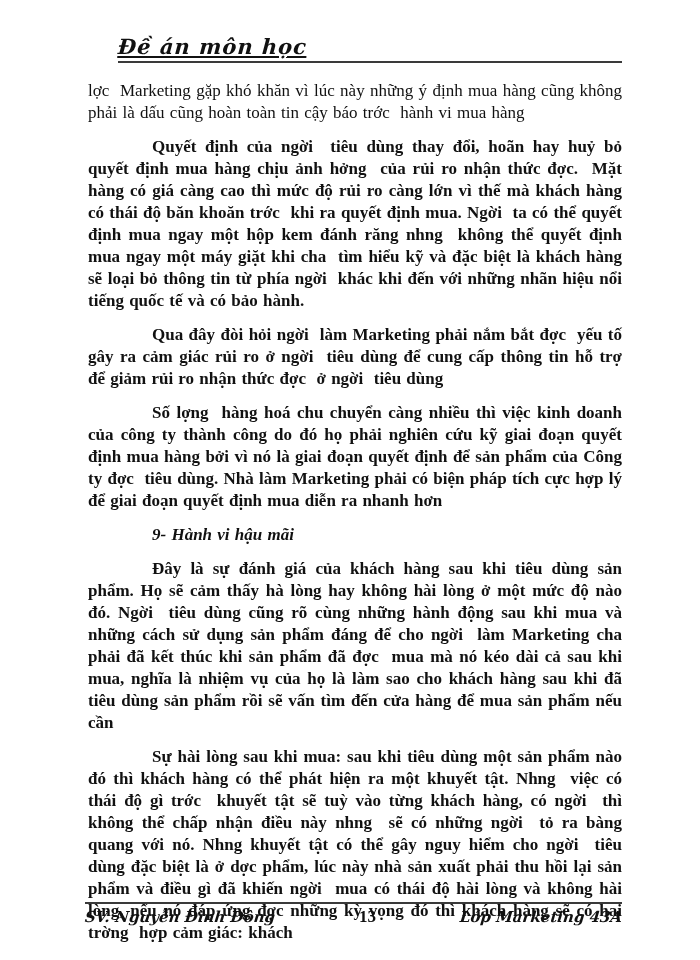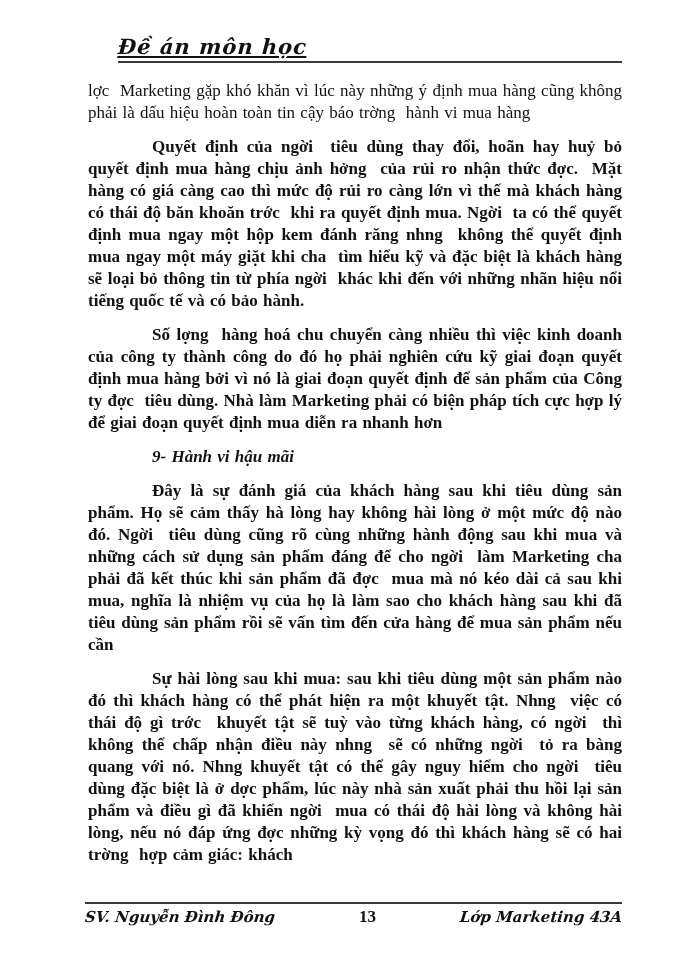--- a/index.html
+++ b/index.html
@@ -81,22 +81,23 @@
 </head>
 <body>
 
 <div class="page">
 
   <div class="header">
     <span class="header-title">Đề án môn học</span>
   </div>
 
   <div class="doc-body">
-      <p class="para continuation">lợc  Marketing gặp khó khăn vì lúc này những ý định mua hàng cũng không phải là dấu hiệu hoàn toàn tin cậy báo trờng  hành vi mua hàng</p>
+      <p class="para continuation">lợc  Marketing gặp khó khăn vì lúc này những ý định mua hàng cũng không phải là dấu cũng hoàn toàn tin cậy báo trớc  hành vi mua hàng</p>
       <p class="para indent">Quyết định của ngời  tiêu dùng thay đổi, hoãn hay huỷ bỏ quyết định mua hàng chịu ảnh hởng  của rủi ro nhận thức đợc.  Mặt hàng có giá càng cao thì mức độ rủi ro càng lớn vì thế mà khách hàng có thái độ băn khoăn trớc  khi ra quyết định mua. Ngời  ta có thể quyết định mua ngay một hộp kem đánh răng nhng  không thể quyết định mua ngay một máy giặt khi cha  tìm hiểu kỹ và đặc biệt là khách hàng sẽ loại bỏ thông tin từ phía ngời  khác khi đến với những nhãn hiệu nổi tiếng quốc tế và có bảo hành.</p>
+      <p class="para indent">Qua đây đòi hỏi ngời  làm Marketing phải nắm bắt đợc  yếu tố gây ra cảm giác rủi ro ở ngời  tiêu dùng để cung cấp thông tin hỗ trợ để giảm rủi ro nhận thức đợc  ở ngời  tiêu dùng</p>
       <p class="para indent">Số lợng  hàng hoá chu chuyển càng nhiều thì việc kinh doanh của công ty thành công do đó họ phải nghiên cứu kỹ giai đoạn quyết định mua hàng bởi vì nó là giai đoạn quyết định để sản phẩm của Công ty đợc  tiêu dùng. Nhà làm Marketing phải có biện pháp tích cực hợp lý để giai đoạn quyết định mua diễn ra nhanh hơn</p>
       <p class="para heading">9- Hành vi hậu mãi</p>
       <p class="para indent">Đây là sự đánh giá của khách hàng sau khi tiêu dùng sản phẩm. Họ sẽ cảm thấy hà lòng hay không hài lòng ở một mức độ nào đó. Ngời  tiêu dùng cũng rõ cùng những hành động sau khi mua và những cách sử dụng sản phẩm đáng để cho ngời  làm Marketing cha  phải đã kết thúc khi sản phẩm đã đợc  mua mà nó kéo dài cả sau khi mua, nghĩa là nhiệm vụ của họ là làm sao cho khách hàng sau khi đã tiêu dùng sản phẩm rồi sẽ vấn tìm đến cửa hàng để mua sản phẩm nếu cần</p>
       <p class="para indent">Sự hài lòng sau khi mua: sau khi tiêu dùng một sản phẩm nào đó thì khách hàng có thể phát hiện ra một khuyết tật. Nhng  việc có thái độ gì trớc  khuyết tật sẽ tuỳ vào từng khách hàng, có ngời  thì không thể chấp nhận điều này nhng  sẽ có những ngời  tỏ ra bàng quang với nó. Nhng khuyết tật có thể gây nguy hiểm cho ngời  tiêu dùng đặc biệt là ở dợc phẩm, lúc này nhà sản xuất phải thu hồi lại sản phẩm và điều gì đã khiến ngời  mua có thái độ hài lòng và không hài lòng, nếu nó đáp ứng đợc những kỳ vọng đó thì khách hàng sẽ có hai trờng  hợp cảm giác: khách</p>
     </div>
 
 </div>
 
 <div class="footer">
   <span class="script">SV. Nguyễn Đình Đông</span>

